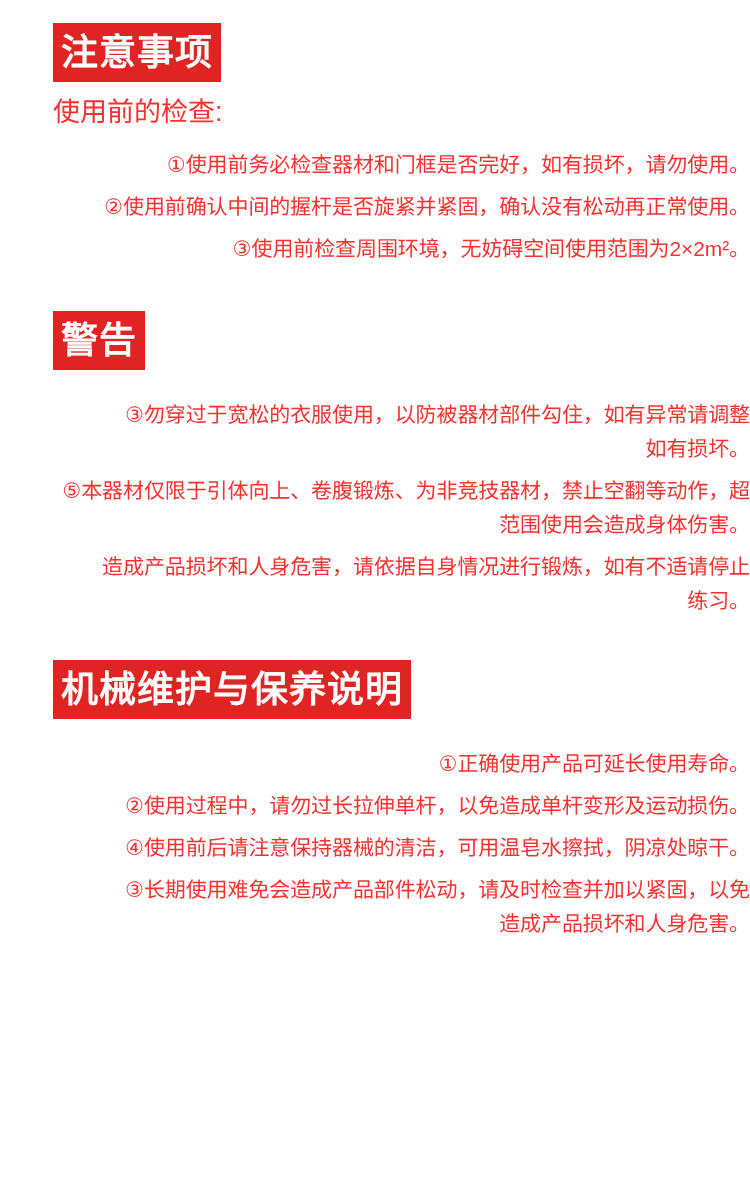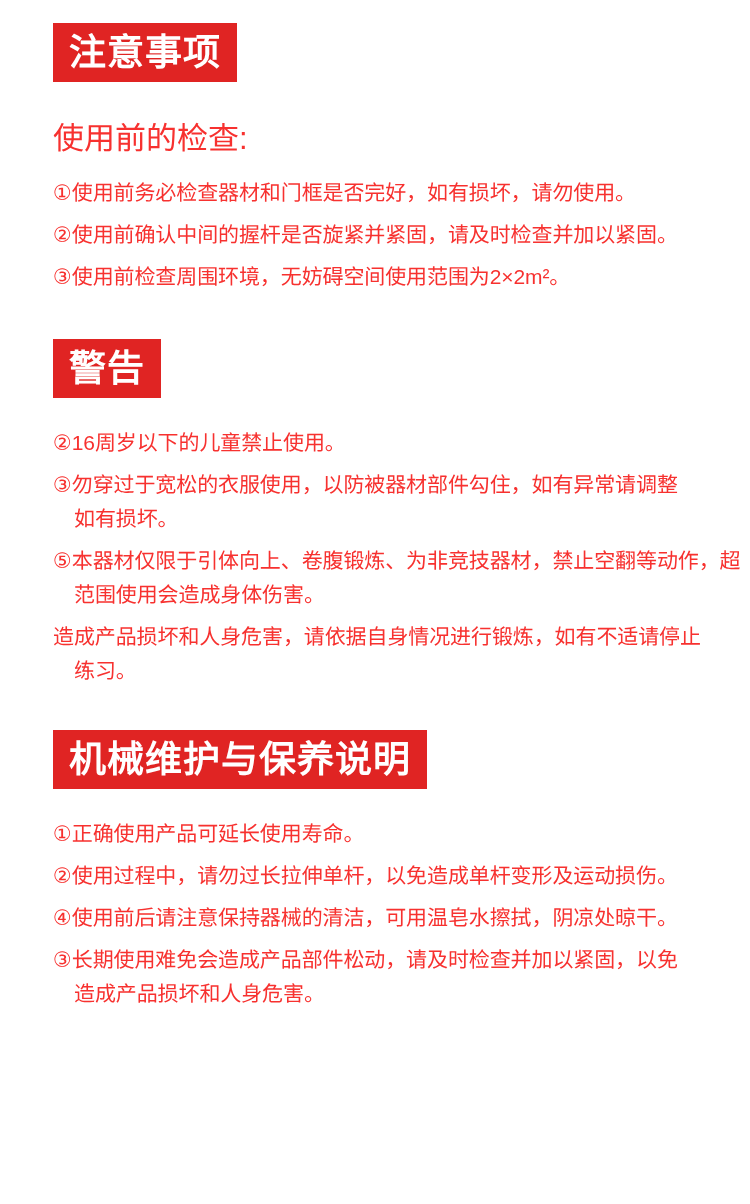--- a/index.html
+++ b/index.html
@@ -20,71 +20,71 @@
     padding:23px 0 40px 53px;
     overflow:hidden;
   }
   .banner{
     display:inline-block;
     background:var(--banner-bg,#e02423);
     color:var(--banner-text,#ffffff);
     font-size:37px;
     font-weight:700;
     line-height:1;
-    padding:11px 16px;
+    padding:11px 8px;
     letter-spacing:1px;
   }
   .subheading{
     color:var(--text-red,#f7312f);
-    font-size:31px;
+    font-size:27px;
     font-weight:400;
     line-height:1.1;
-    margin-top:40px;
+    margin-top:16px;
   }
   .items{
     margin-top:28px;
     width:697px;
   }
   .subheading + .items{
     margin-top:20px;
   }
   .item{
     color:var(--text-red,#f7312f);
     font-size:21px;
     line-height:34px;
     letter-spacing:-0.1px;
     white-space:pre-line;
     word-break:break-all;
     padding-left:21px;
     text-indent:-21px;
     margin-bottom:8px;
+    text-align:right;
   }
   .item:last-child{margin-bottom:0;}
   .section-warning{margin-top:45px;}
   .section-maintenance{margin-top:42px;}
 </style>
 </head>
 <body>
 
 <div class="page">
 
   <section class="section-precautions">
     <div class="banner">注意事项</div>
     <h2 class="subheading">使用前的检查:</h2>
     <div class="items">
       <p class="item">①使用前务必检查器材和门框是否完好，如有损坏，请勿使用。</p>
-      <p class="item">②使用前确认中间的握杆是否旋紧并紧固，请及时检查并加以紧固。</p>
+      <p class="item">②使用前确认中间的握杆是否旋紧并紧固，确认没有松动再正常使用。</p>
       <p class="item">③使用前检查周围环境，无妨碍空间使用范围为2×2m²。</p>
     </div>
   </section>
 
   <section class="section-warning">
     <div class="banner">警告</div>
     <div class="items">
-      <p class="item">②16周岁以下的儿童禁止使用。</p>
       <p class="item">③勿穿过于宽松的衣服使用，以防被器材部件勾住，如有异常请调整
 如有损坏。</p>
       <p class="item">⑤本器材仅限于引体向上、卷腹锻炼、为非竞技器材，禁止空翻等动作，超
 范围使用会造成身体伤害。</p>
       <p class="item">造成产品损坏和人身危害，请依据自身情况进行锻炼，如有不适请停止
 练习。</p>
     </div>
   </section>
 
   <section class="section-maintenance">

